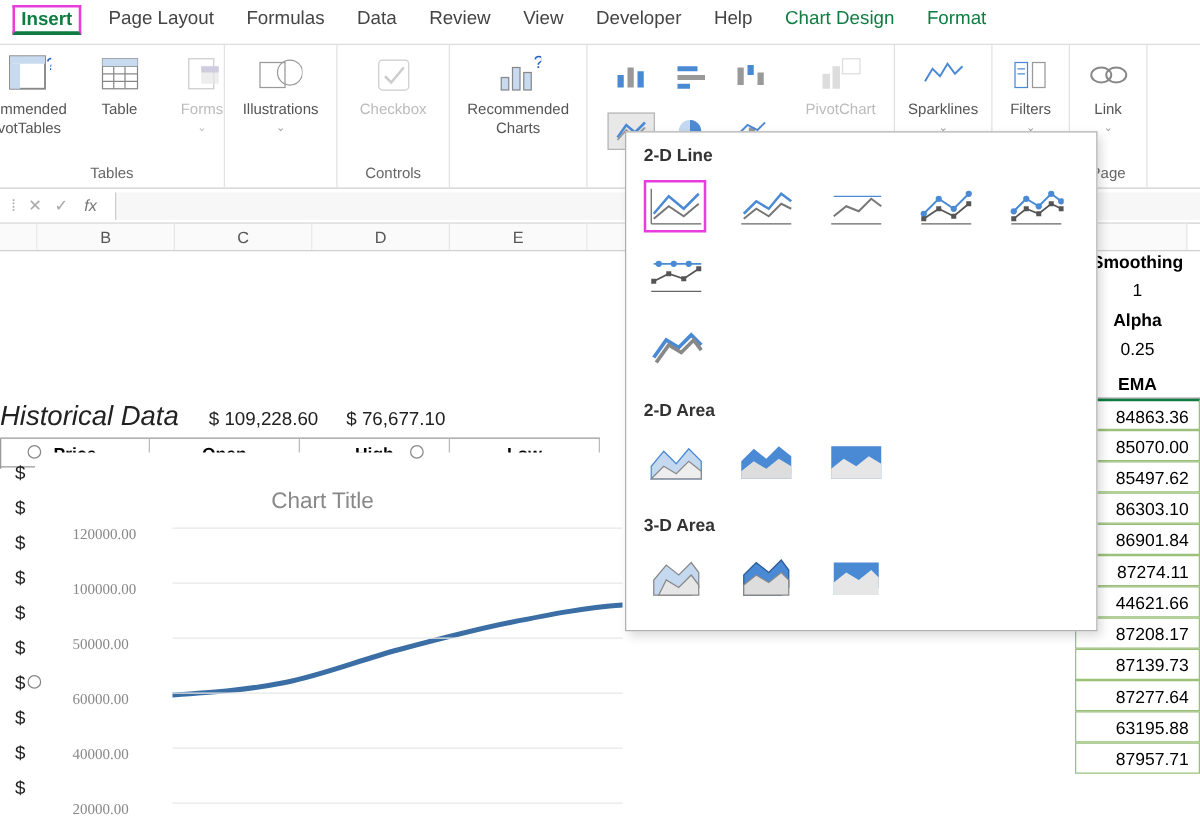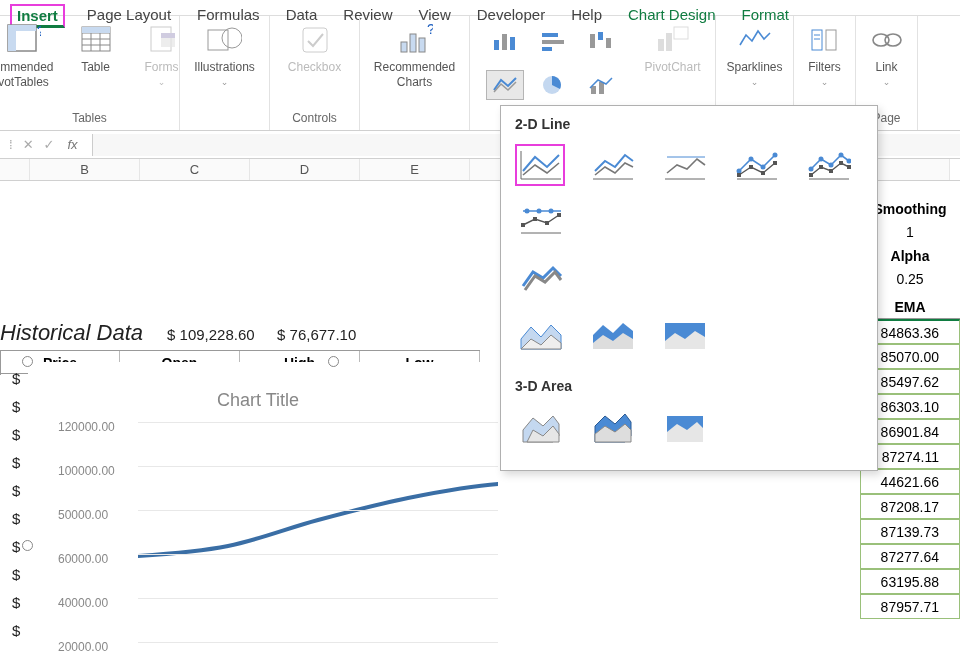--- a/index.html
+++ b/index.html
@@ -13,21 +13,21 @@
       position: relative;
     }
     
     .tabs {
       display: flex;
       gap: 18px;
       padding: 4px 10px 6px 10px;
       font-size: 15px;
       color: #444;
       border-bottom: 1px solid #ddd;
-      height: 16px;
+      height: 36px;
       align-items: flex-start;
     }
     .tab { cursor: pointer; padding: 2px 4px; }
     .tab.active {
       color: #107c41;
       border-bottom: 3px solid #107c41;
       font-weight: 600;
     }
     .tab.green { color: #107c41; }
     .highlight-box { border: 2px solid #e83ddc; padding: 1px 5px; }
@@ -180,20 +180,21 @@
     }
     .y-axis {
       position: absolute;
       left: 30px;
       top: 58px;
       font-size: 12px;
       color: #888;
       display: flex;
       flex-direction: column;
       gap: 30px;
+      font-family: Liberation Serif, serif;
     }
     .y-axis div { height: 14px; }
     .plot {
       position: absolute;
       left: 110px;
       top: 54px;
       width: 360px;
       height: 230px;
     }
     .gridline {
@@ -216,21 +217,21 @@
       line-height: 22px;
     }
     .rc-cell {
       text-align: center;
       font-size: 14px;
       height: 25px;
       line-height: 25px;
       border: 1px solid #ccc;
       border-top: none;
     }
-    .rc-cell.right { text-align: right; padding-right: 20px; }
+    .rc-cell.right { text-align: right; padding-right: 8px; }
     .rc-cell.hl { border: 1px solid #9ac07a; }
     .rc-cell.hl-top { border-top: 2px solid #107c41; }
     .rc-cell.noborder { border: none; }
 
     
     .dropdown {
       position: absolute;
       left: 500px;
       top: 105px;
       width: 378px;
@@ -662,20 +663,21 @@
 
   <div class="dd-row">
     <div class="dd-item">
       <svg width="46" height="38">
           <path d="M6 28 L16 14 L26 20 L36 10 L44 18" fill="none" stroke="#4a8ad4" stroke-width="3"></path>
           <path d="M8 32 L18 18 L28 24 L38 14 L44 22" fill="none" stroke="#888" stroke-width="3"></path>
         </svg>
     </div>
   </div>
 
+  <div class="dd-section-title">2-D Area</div>
   <div class="dd-row">
     <div class="dd-item">
       <svg width="46" height="36">
           <path d="M4 32 L4 22 L14 10 L24 20 L34 8 L44 18 L44 32 Z" fill="#c4d8f0" stroke="#4a8ad4"></path>
           <path d="M4 32 L14 22 L24 28 L34 18 L44 26 L44 32 Z" fill="#eee" stroke="#888"></path>
         </svg>
     </div>
     <div class="dd-item">
       <svg width="46" height="36">
           <path d="M4 32 L4 18 L14 8 L24 16 L34 6 L44 14 L44 32 Z" fill="#4a8ad4"></path>

